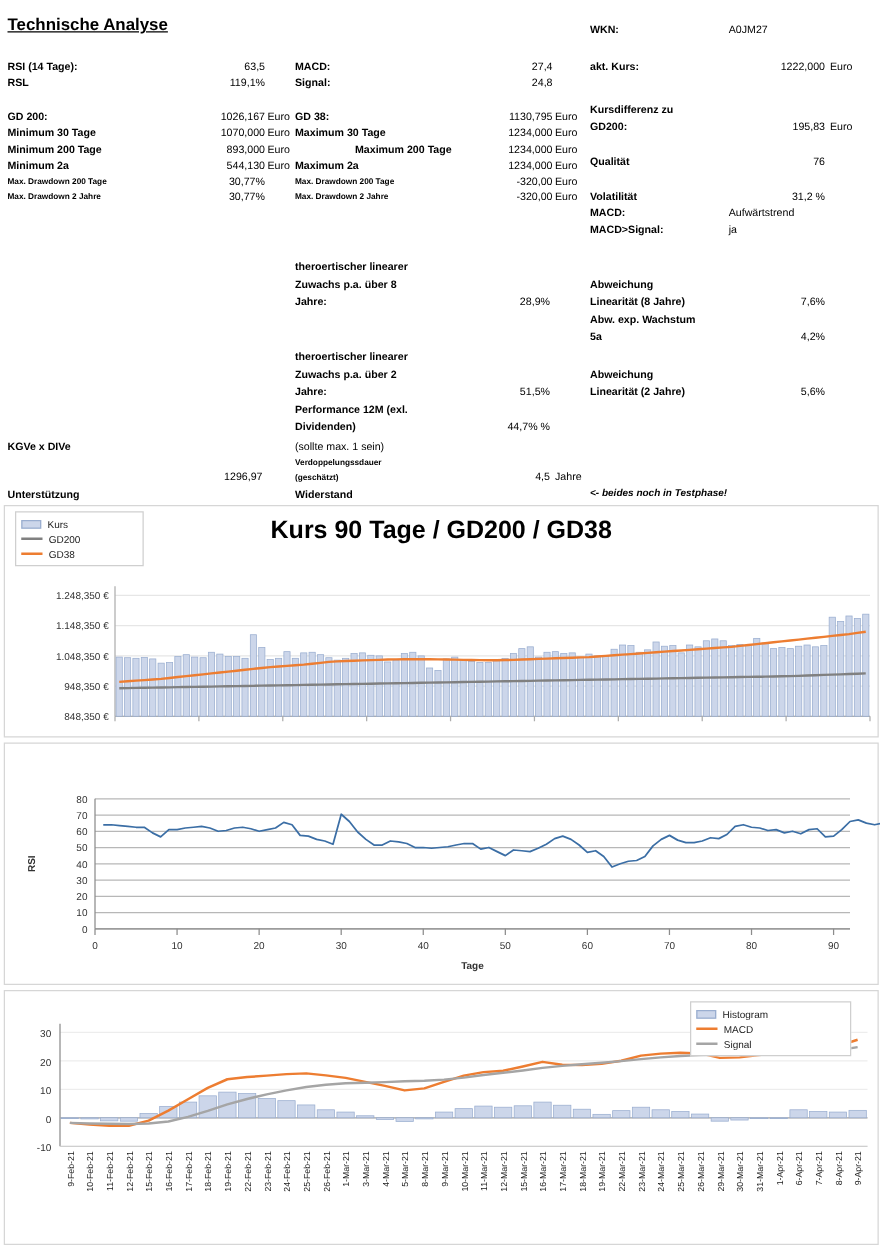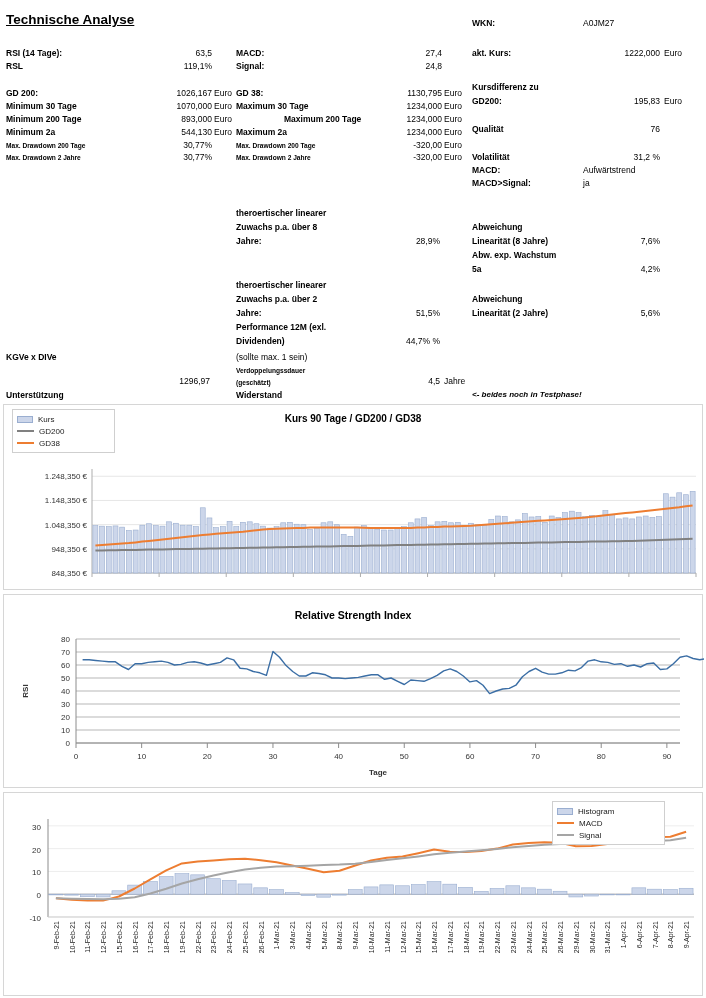--- a/index.html
+++ b/index.html
@@ -35,42 +35,42 @@
     border:1px solid #d6d6d6; background:#ffffff;
   }
   #chart-kurs { top:404px; height:186px; }
   #chart-rsi  { top:594px; height:194px; }
   #chart-macd { top:792px; height:204px; }
 
   .chart-title {
     position:absolute; width:100%; text-align:center;
     font-weight:bold; color:#000;
   }
-  #kurs-title { top:8px; font-size:10px; }
+  #kurs-title { top:8px; font-size:20px; }
   #rsi-title  { top:14px; font-size:10.5px; }
   #macd-title { top:12px; font-size:14.5px; }
 
   svg { display:block; }
 
   
   .legend-box {
     position:absolute; background:#ffffff;
     border:1px solid #cfcfcf;
     padding:3px 6px 3px 4px;
   }
   .legend-row { display:flex; align-items:center; height:12px; }
   .legend-swatch-bar {
     width:16px; height:7px; background:#ccd6ea;
     border:1px solid #9aaed0; margin-right:5px;
   }
   .legend-swatch-line { width:17px; height:2px; margin-right:5px; }
   .legend-label { font-size:8px; color:#222; }
 
   #kurs-legend { left:8px; top:4px; width:103px; }
-  #macd-legend { left:548px; top:8px; width:113px; }
+  #macd-legend { left:548px; top:8px; width:129px; }
   .axis-lbl-e { font-size:8px; fill:#333; font-family:"Liberation Sans", sans-serif; }
   .axis-lbl-b { font-size:8px; fill:#333; font-weight:bold; font-family:"Liberation Sans", sans-serif; }
   .tick-date { font-size:7px; fill:#222; font-family:"Liberation Sans", sans-serif; }
 </style>
 </head>
 <body>
 
 <div id="top-panel">
 
   <div id="page-title">Technische Analyse</div>
@@ -316,21 +316,20 @@
       <span class="legend-label">GD200</span>
     </div>
     <div class="legend-row">
       <span class="legend-swatch-line" style="background:#ed7d31"></span>
       <span class="legend-label">GD38</span>
     </div>
   </div>
 </div>
 
 <div class="chart-panel" id="chart-rsi">
-  <div class="chart-title" id="rsi-title">Relative Strength Index</div>
   <svg id="rsi-svg" width="700" height="194">
       <line x1="72" y1="148" x2="676" y2="148" stroke="#b7b7b7" stroke-width="1"></line>
       <text x="66" y="151" class="axis-lbl-e" text-anchor="end">0</text>
       <line x1="72" y1="135" x2="676" y2="135" stroke="#b7b7b7" stroke-width="1"></line>
       <text x="66" y="138" class="axis-lbl-e" text-anchor="end">10</text>
       <line x1="72" y1="122" x2="676" y2="122" stroke="#b7b7b7" stroke-width="1"></line>
       <text x="66" y="125" class="axis-lbl-e" text-anchor="end">20</text>
       <line x1="72" y1="109" x2="676" y2="109" stroke="#b7b7b7" stroke-width="1"></line>
       <text x="66" y="112" class="axis-lbl-e" text-anchor="end">30</text>
       <line x1="72" y1="96" x2="676" y2="96" stroke="#b7b7b7" stroke-width="1"></line>

